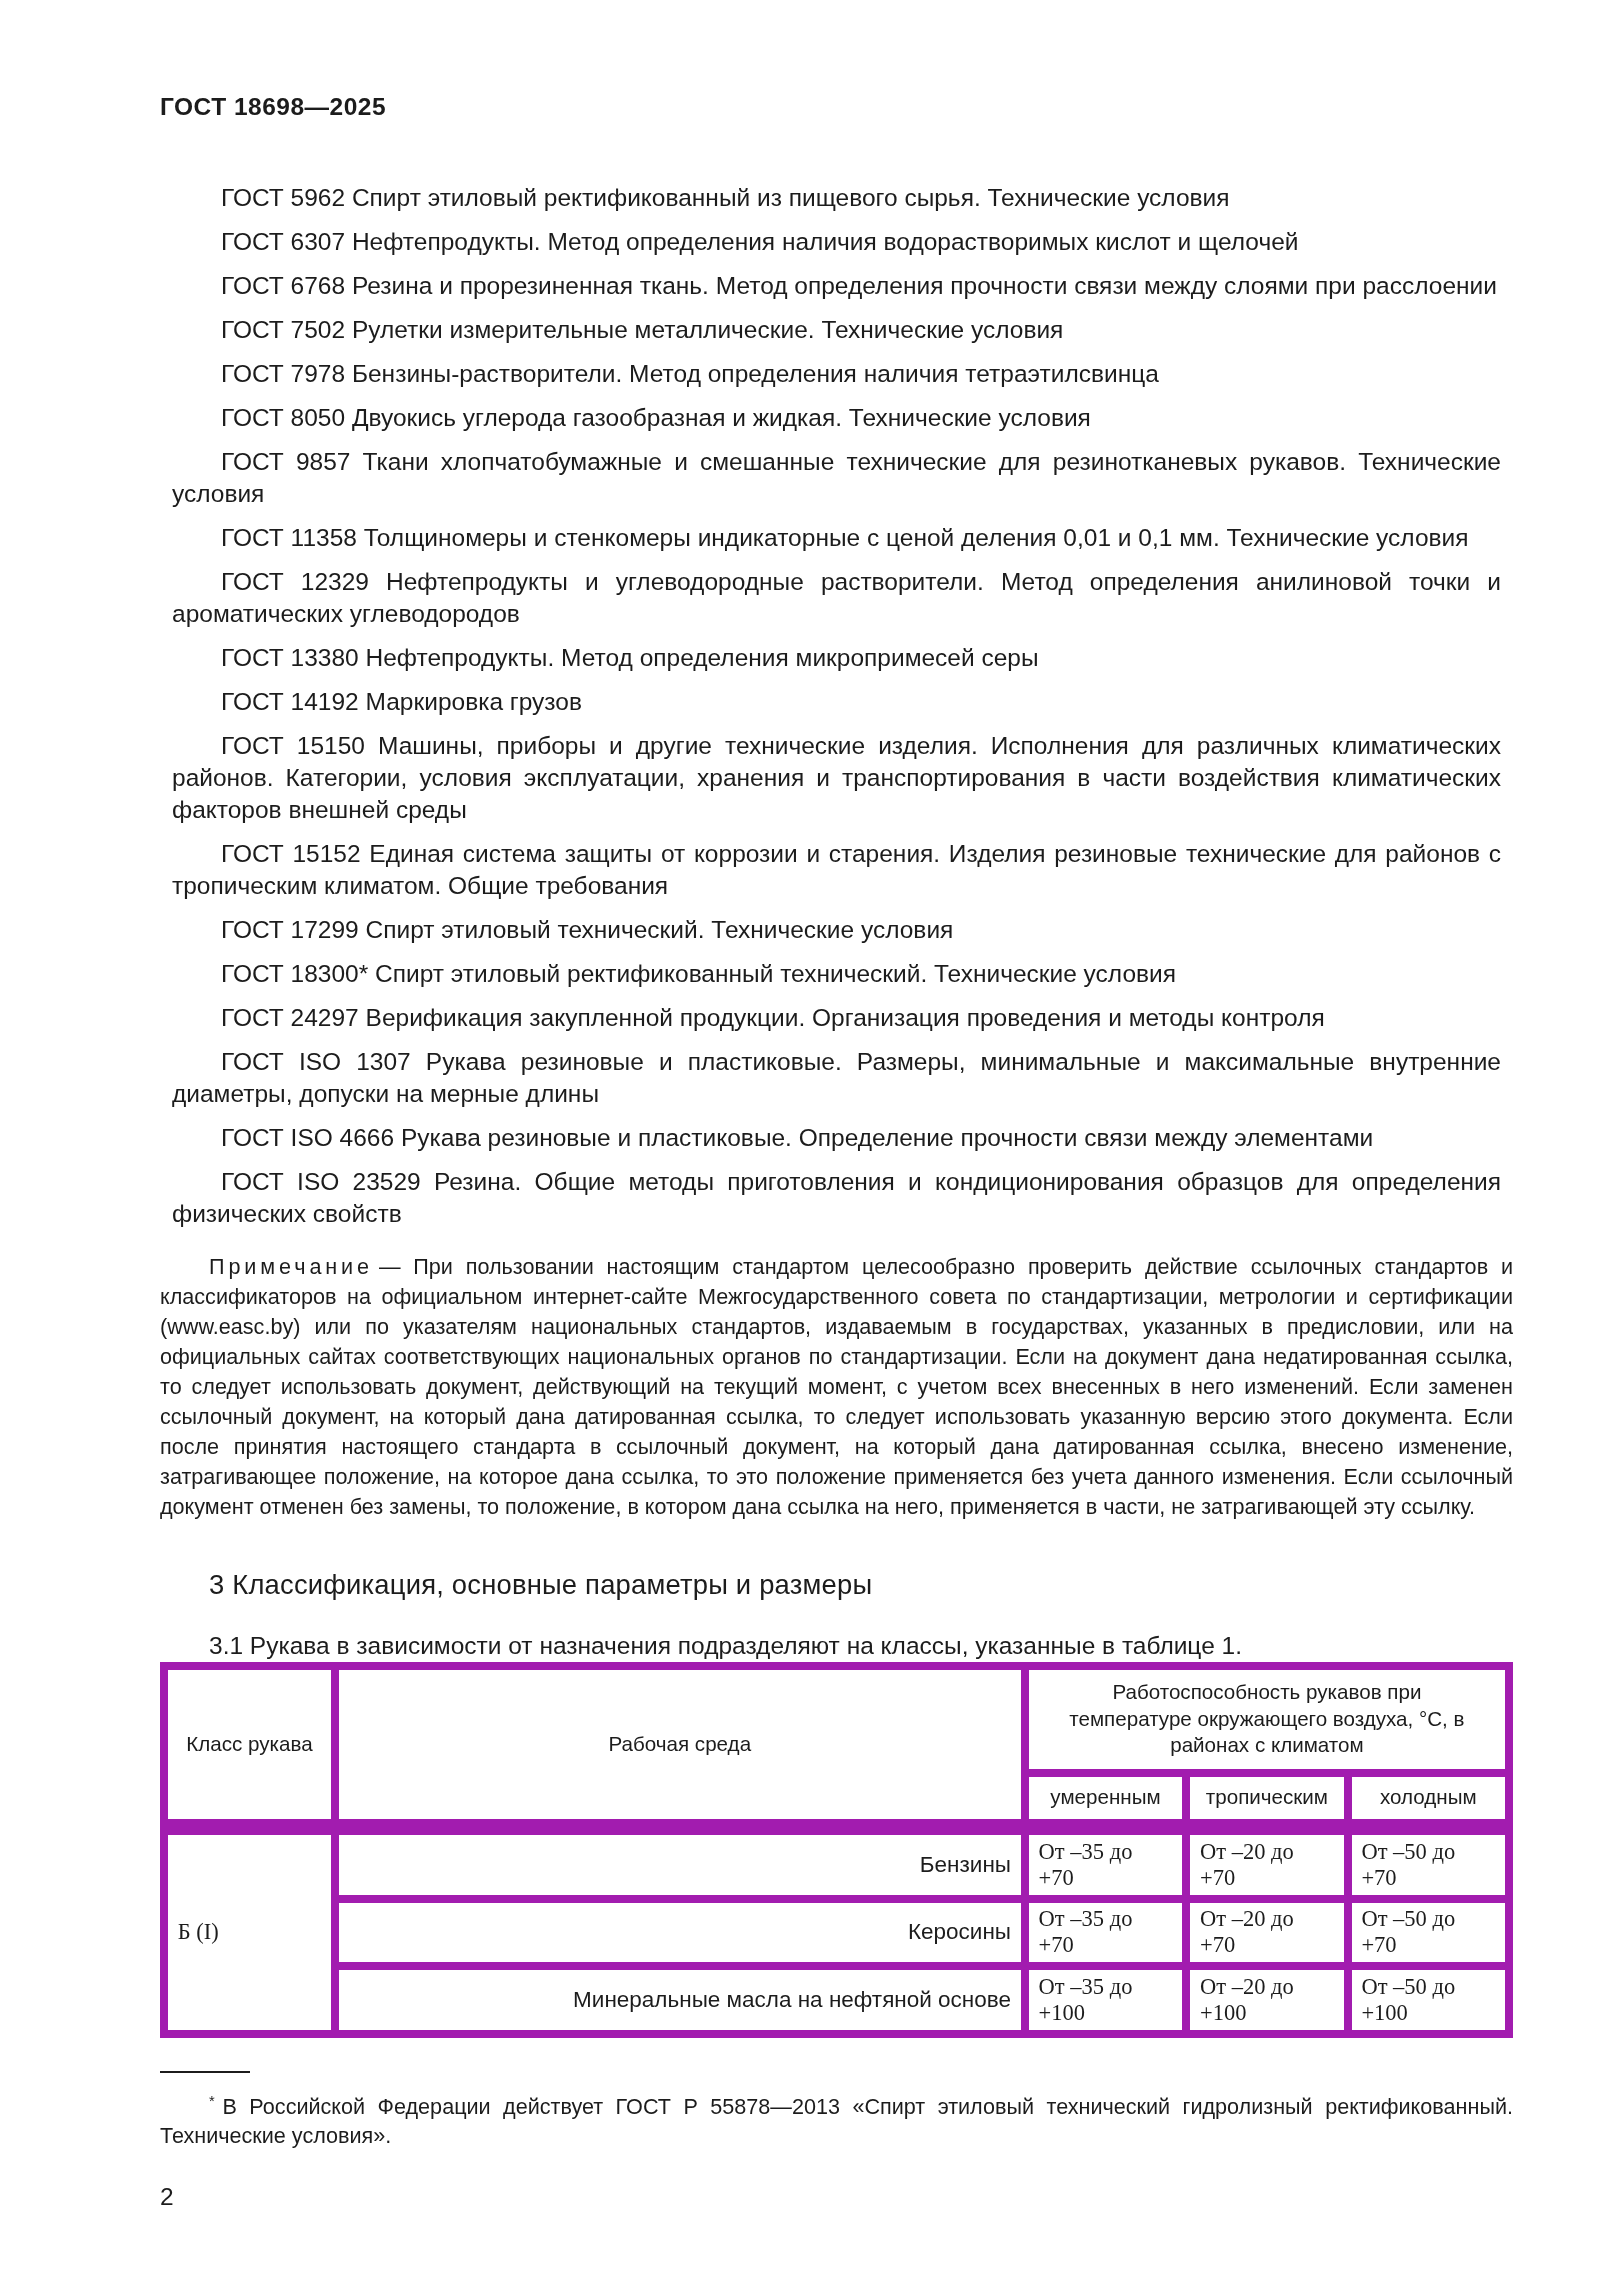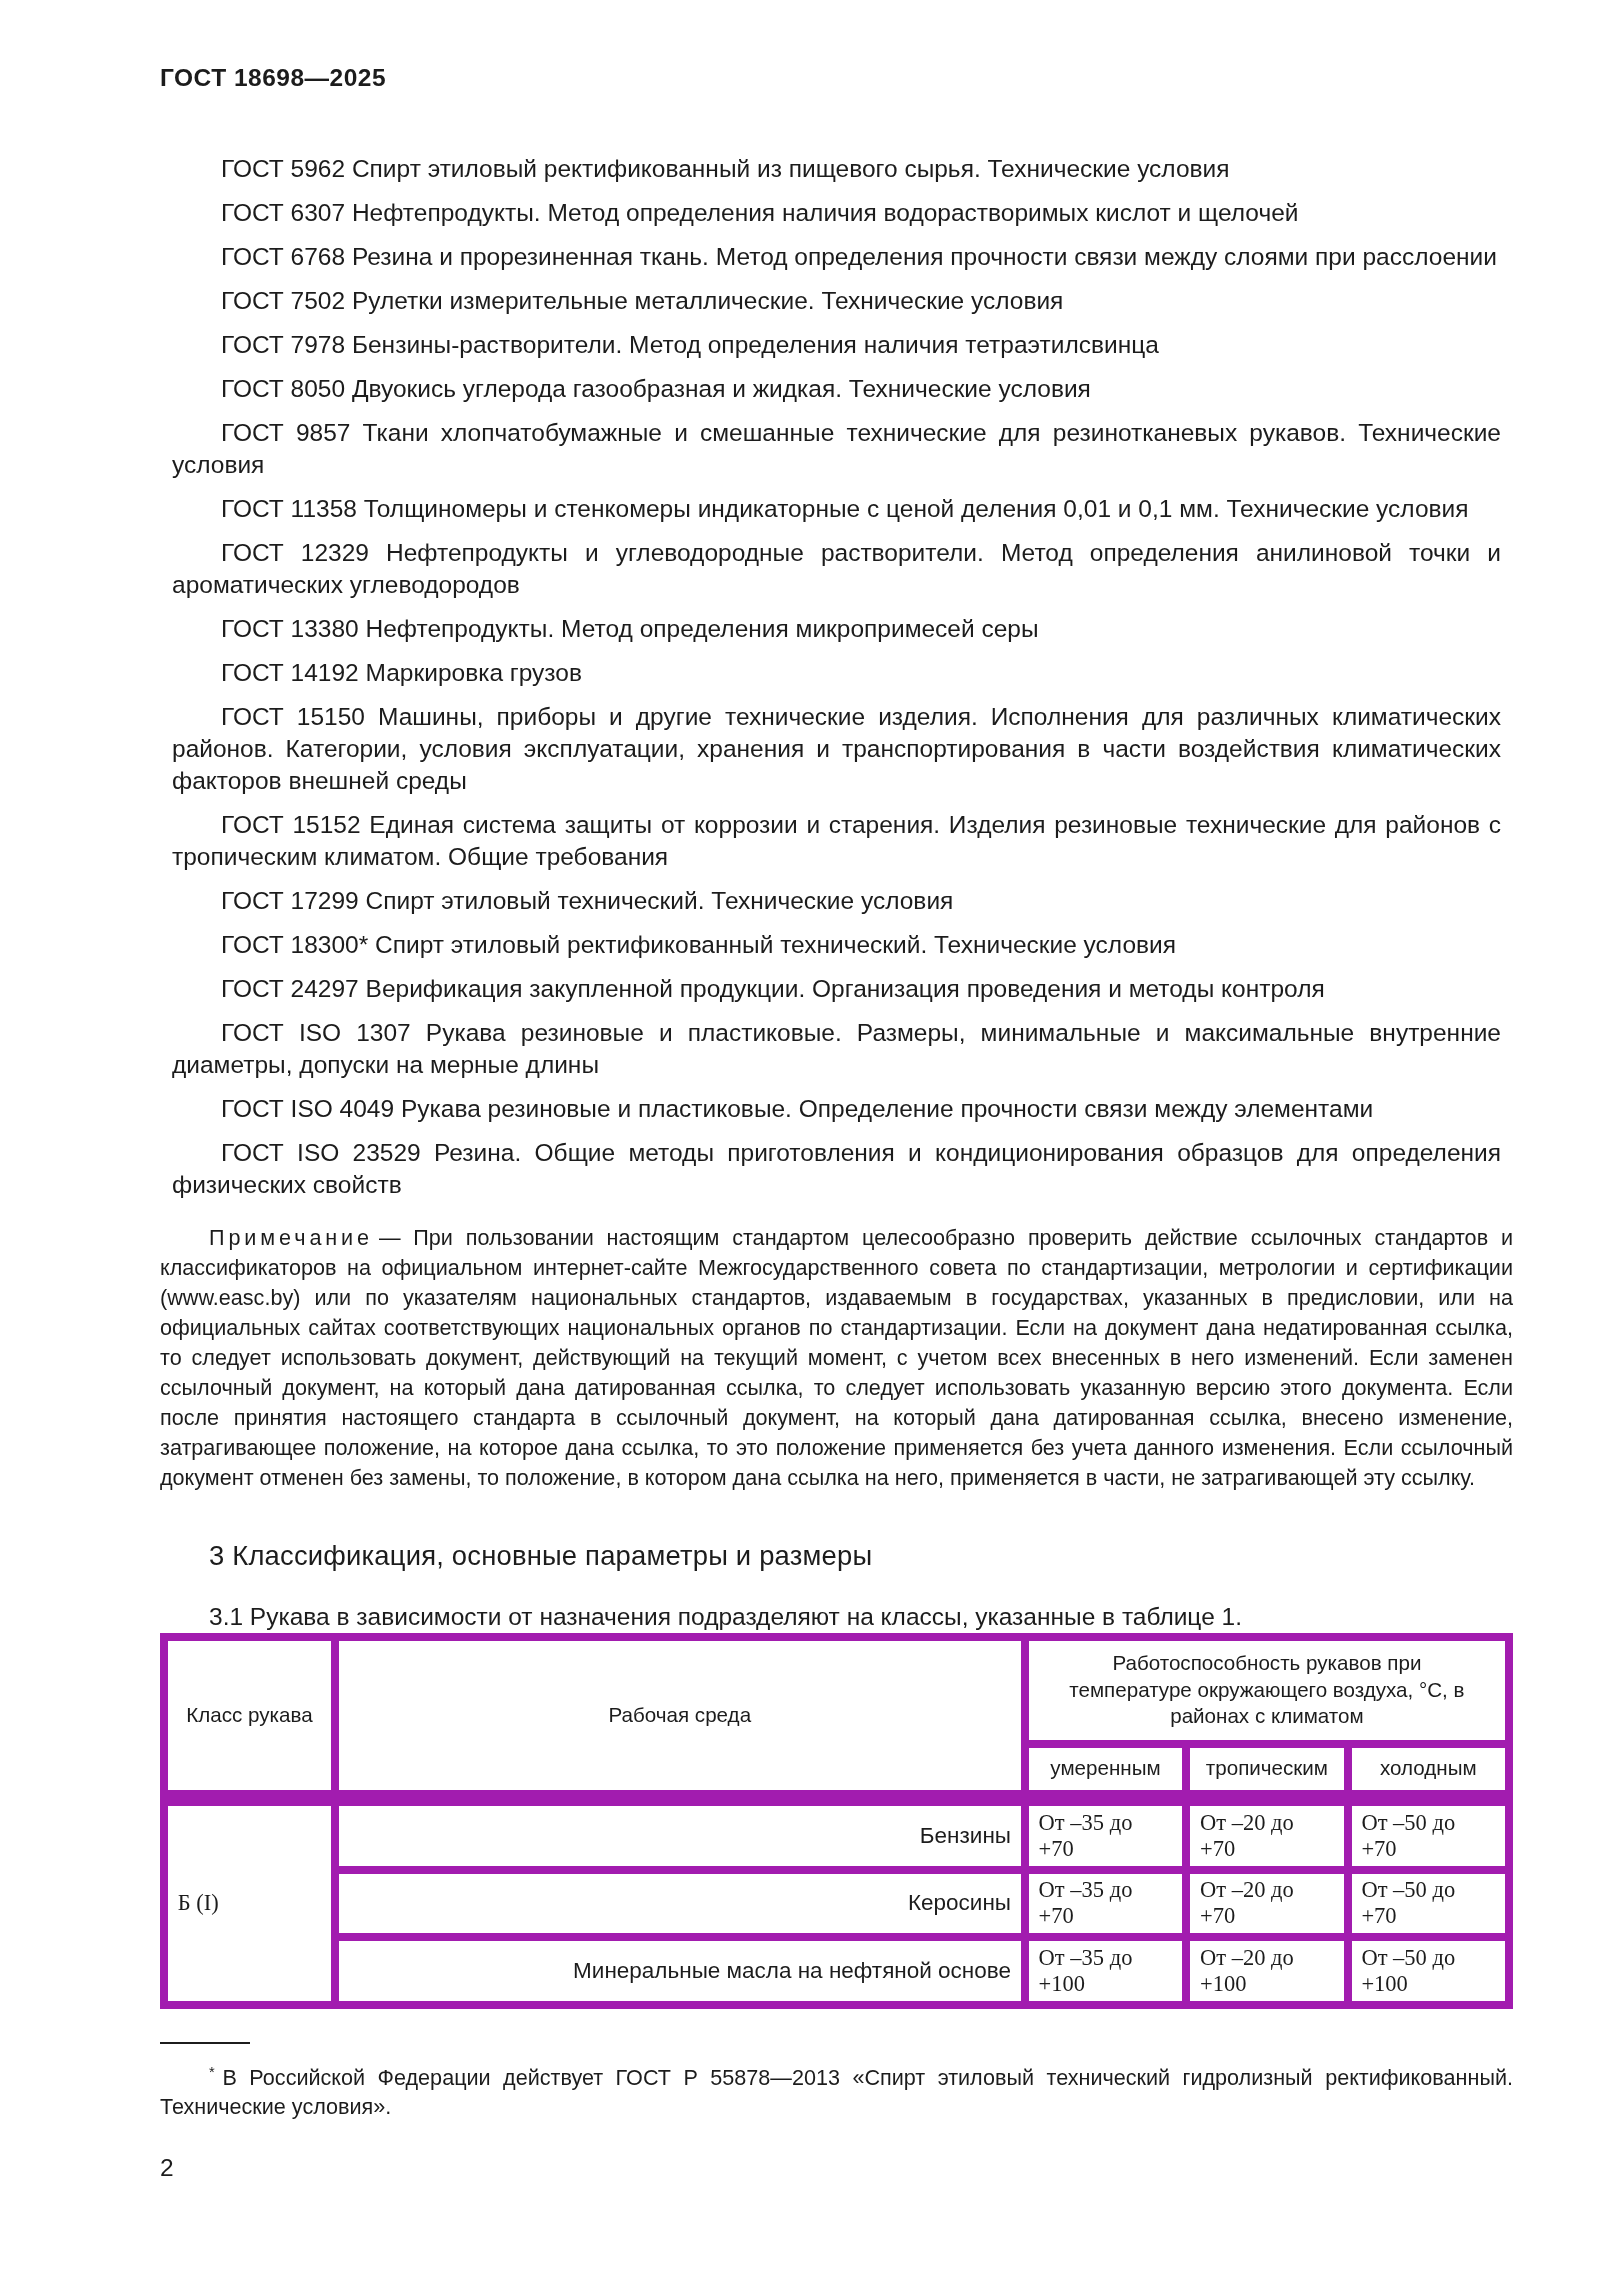--- a/index.html
+++ b/index.html
@@ -6,21 +6,21 @@
   .page {
     position: relative;
     width: 1621px;
     height: 2293px;
     margin: 0 auto;
     background: #ffffff;
     color: #1c1c1c;
     font-family: "Liberation Sans", "DejaVu Sans", sans-serif;
     overflow: hidden;
     box-sizing: border-box;
-    padding: 64px 108px 0 160px;
+    padding: 93px 108px 0 160px;
   }
   .doc-header {
     font-size: 24.5px;
     font-weight: bold;
     letter-spacing: 0.5px;
     margin: 0 0 61px 0;
   }
   .refs p {
     margin: 12px;
     font-size: 24.5px;
@@ -121,21 +121,21 @@
     <p>ГОСТ 11358 Толщиномеры и стенкомеры индикаторные с ценой деления 0,01 и 0,1 мм. Технические условия</p>
     <p>ГОСТ 12329 Нефтепродукты и углеводородные растворители. Метод определения анилиновой точки и ароматических углеводородов</p>
     <p>ГОСТ 13380 Нефтепродукты. Метод определения микропримесей серы</p>
     <p>ГОСТ 14192 Маркировка грузов</p>
     <p>ГОСТ 15150 Машины, приборы и другие технические изделия. Исполнения для различных климатических районов. Категории, условия эксплуатации, хранения и транспортирования в части воздействия климатических факторов внешней среды</p>
     <p>ГОСТ 15152 Единая система защиты от коррозии и старения. Изделия резиновые технические для районов с тропическим климатом. Общие требования</p>
     <p>ГОСТ 17299 Спирт этиловый технический. Технические условия</p>
     <p>ГОСТ 18300* Спирт этиловый ректификованный технический. Технические условия</p>
     <p>ГОСТ 24297 Верификация закупленной продукции. Организация проведения и методы контроля</p>
     <p>ГОСТ ISO 1307 Рукава резиновые и пластиковые. Размеры, минимальные и максимальные внутренние диаметры, допуски на мерные длины</p>
-    <p>ГОСТ ISO 4049 Рукава резиновые и пластиковые. Определение прочности связи между элементами</p>
+    <p>ГОСТ ISO 4666 Рукава резиновые и пластиковые. Определение прочности связи между элементами</p>
     <p>ГОСТ ISO 23529 Резина. Общие методы приготовления и кондиционирования образцов для определения физических свойств</p>
   </div>
 
   <p class="note"><span class="spaced">Примечание</span><span class="note-text">— При пользовании настоящим стандартом целесообразно проверить действие ссылочных стандартов и классификаторов на официальном интернет-сайте Межгосударственного совета по стандартизации, метрологии и сертификации (www.easc.by) или по указателям национальных стандартов, издаваемым в государствах, указанных в предисловии, или на официальных сайтах соответствующих национальных органов по стандартизации. Если на документ дана недатированная ссылка, то следует использовать документ, действующий на текущий момент, с учетом всех внесенных в него изменений. Если заменен ссылочный документ, на который дана датированная ссылка, то следует использовать указанную версию этого документа. Если после принятия настоящего стандарта в ссылочный документ, на который дана датированная ссылка, внесено изменение, затрагивающее положение, на которое дана ссылка, то это положение применяется без учета данного изменения. Если ссылочный документ отменен без замены, то положение, в котором дана ссылка на него, применяется в части, не затрагивающей эту ссылку.</span></p>
 
   <h2 class="sec-heading">3 Классификация, основные параметры и размеры</h2>
 
   <p class="clause">3.1 Рукава в зависимости от назначения подразделяют на классы, указанные в таблице 1.</p>
 
 

